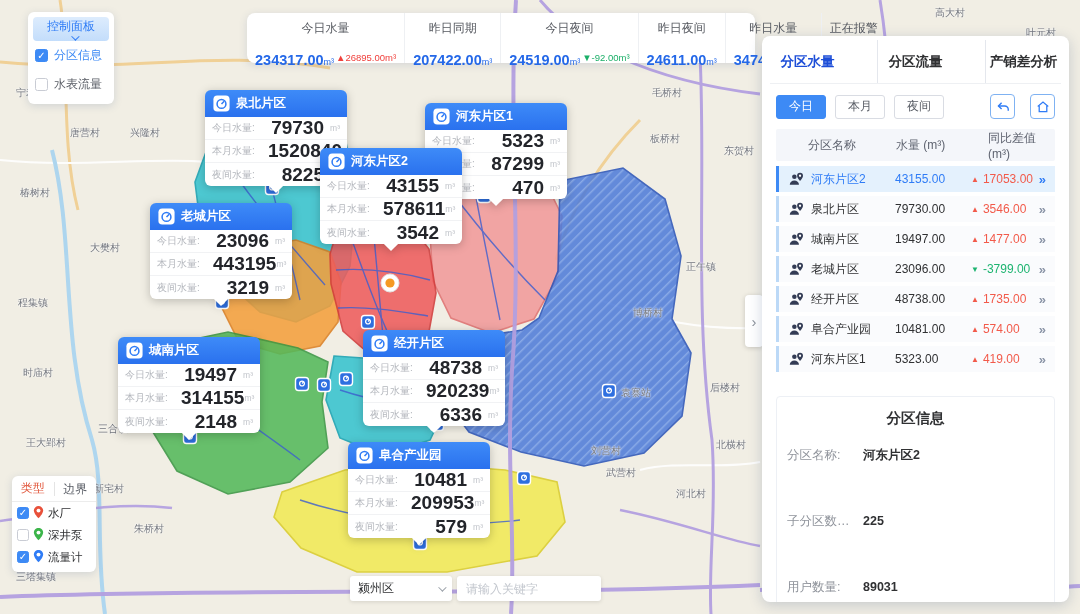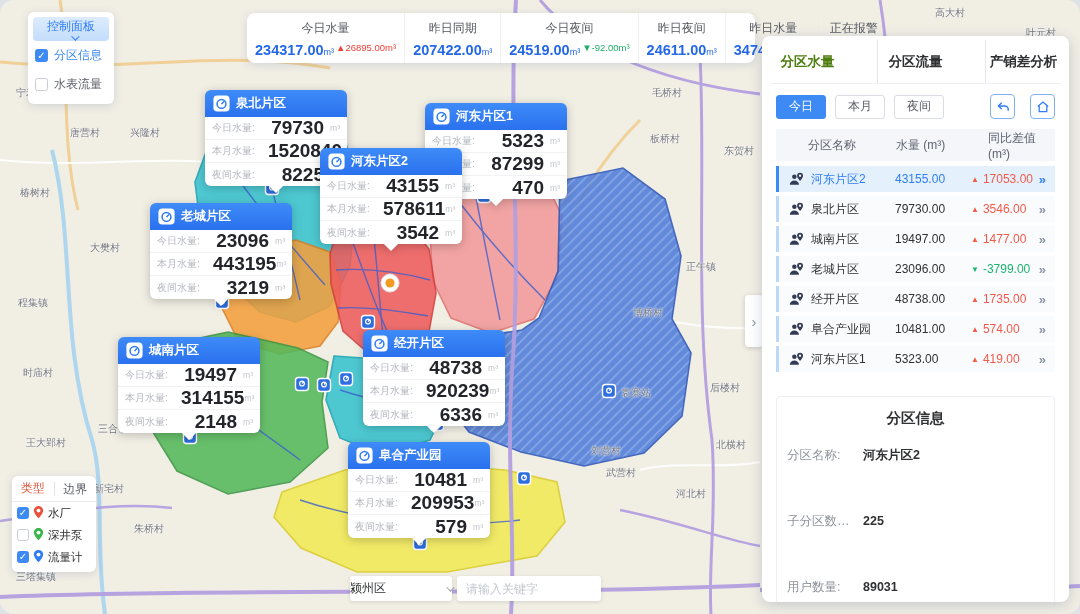--- a/index.html
+++ b/index.html
@@ -1,17 +1,17 @@
 <!DOCTYPE html>
 <html><head>
 <meta charset="utf-8">
 <style>
   html,body{margin:0;padding:0;background:#dfe3e8;}
   *{box-sizing:border-box;font-family:"Liberation Sans","DejaVu Sans",sans-serif;}
-  #root{position:relative;width:1080px;height:614px;overflow:hidden;background:#f1eee4;border-radius:14px;}
+  #root{position:relative;width:1080px;height:614px;overflow:hidden;background:#f1eee4;border-radius:0;}
   
   #map-svg{position:absolute;left:0;top:0;width:1080px;height:614px;}
   .mlabel{position:absolute;font-size:10px;color:#73767d;text-shadow:0 0 2px #fff,0 0 2px #fff;white-space:nowrap;z-index:2;}
   
   .popup{position:absolute;width:142px;filter:drop-shadow(0 2px 5px rgba(0,0,0,.22));}
   .popup-head{height:27px;display:flex;align-items:center;gap:6px;padding:0 8px;border-radius:6px 6px 0 0;
     background:linear-gradient(180deg,#3e8bf8,#2a71ee);}
   .pico{width:17px;height:17px;flex:0 0 17px;}
   .popup-title{color:#fff;font-size:12.5px;font-weight:bold;white-space:nowrap;}
   .popup-body{background:#fff;border-radius:0 0 6px 6px;}
@@ -30,51 +30,51 @@
   .ctrl-item{display:flex;align-items:center;gap:6px;height:29px;padding-left:2px;font-size:12px;color:#5a5e66;}
   .ctrl-item.on{color:#3d8af5;}
   .cb{width:13px;height:13px;border-radius:2.5px;border:1px solid #c9ccd4;background:#fff;flex:0 0 13px;
       display:flex;align-items:center;justify-content:center;font-size:10px;color:#fff;line-height:1;}
   .cb.on{background:#3d8af5;border-color:#3d8af5;}
   
   #stats{position:absolute;left:247px;top:13px;width:508px;height:50px;background:#fff;border-radius:8px;
     box-shadow:0 2px 8px rgba(60,90,140,.16);display:flex;align-items:stretch;z-index:6;}
   .stat{flex:1 1 auto;padding:7px 8px 0 8px;text-align:center;position:relative;}
   .stat + .stat{border-left:1px solid #eef0f3;}
-  .stat-label{font-size:12px;color:#55585f;margin-bottom:6px;white-space:nowrap;}
+  .stat-label{font-size:12px;color:#55585f;margin-bottom:16px;white-space:nowrap;}
   .stat-val{font-size:14.5px;font-weight:bold;color:#2468e8;white-space:nowrap;line-height:1.1;}
   .stat-val .unit{font-size:9px;font-weight:normal;color:#2468e8;}
   .sdiff{font-size:9.5px;font-weight:normal;vertical-align:4px;margin-left:2px;}
   .sdiff.up{color:#f0403c;} .sdiff.down{color:#1baf68;}
   
   #legend{position:absolute;left:12px;top:476px;width:84px;background:#fff;border-radius:6px;
     box-shadow:0 2px 8px rgba(60,90,140,.18);z-index:5;padding-bottom:4px;}
   #legend-tabs{display:flex;height:26px;border-bottom:1px solid #ececec;align-items:center;}
   .ltab{flex:1;text-align:center;font-size:12px;color:#5a5e66;cursor:pointer;}
   .ltab.on{color:#e2573c;}
   .ltab + .ltab{border-left:1px solid #e4e4e4;height:14px;line-height:14px;}
   .litem{display:flex;align-items:center;gap:3px;height:22px;padding-left:5px;font-size:11.5px;color:#303133;}
   
   #district-select{position:absolute;left:350px;top:576px;width:102px;height:25px;background:#fff;border-radius:3px;
     box-shadow:0 1px 4px rgba(0,0,0,.12);display:flex;align-items:center;font-size:12px;color:#303133;
-    padding:0 0;justify-content:space-between;z-index:5;cursor:pointer;}
+    padding:0 8px;justify-content:space-between;z-index:5;cursor:pointer;}
   #district-select .chev{color:#9aa0a8;}
   #kw{position:absolute;left:457px;top:576px;width:144px;height:25px;background:#fff;border:none;border-radius:3px;
     box-shadow:0 1px 4px rgba(0,0,0,.12);font-size:12px;color:#303133;padding:0 9px;z-index:5;outline:none;}
   #kw::placeholder{color:#c3c7ce;}
   #collapse{position:absolute;left:745px;top:295px;width:18px;height:52px;background:#fff;border-radius:4px;
     box-shadow:0 1px 5px rgba(0,0,0,.18);display:flex;align-items:center;justify-content:center;
     color:#8d939c;font-size:15px;z-index:5;cursor:pointer;}
   
   #panel{position:absolute;left:762px;top:36px;width:307px;height:566px;background:#fff;border-radius:8px;
     box-shadow:0 3px 14px rgba(40,70,120,.22);z-index:7;overflow:hidden;}
   #ptabs{display:flex;height:44px;margin:4px 8px 0 8px;border-bottom:1px solid #eef0f3;}
   .ptab{flex:1;display:flex;align-items:center;justify-content:center;font-size:13.5px;font-weight:bold;
     color:#303133;cursor:pointer;}
-  .ptab.on{color:#4d7c0f;}
+  .ptab.on{color:#1d4ed8;}
   .ptab + .ptab{border-left:1px solid #e4e7ed;margin-left:32px;}
   #filters{display:flex;align-items:center;gap:9px;margin:10px 14px 10px 14px;}
   .fbtn{height:24px;padding:0 12px;border-radius:3px;font-size:12px;display:flex;align-items:center;cursor:pointer;
     background:#fff;border:1px solid #d9dce3;color:#5a5e66;}
   .fbtn.on{background:#3d8af5;border-color:#3d8af5;color:#fff;}
   .spacer{flex:1;}
   .ibtn{width:25px;height:25px;border:1px solid #7fb2f2;border-radius:4px;background:#fff;display:flex;
     align-items:center;justify-content:center;cursor:pointer;}
   .ibtn + .ibtn{margin-left:6px;}
   #thead{display:flex;align-items:center;height:32px;margin:0 14px;background:#f4f6fa;border-radius:2px;

